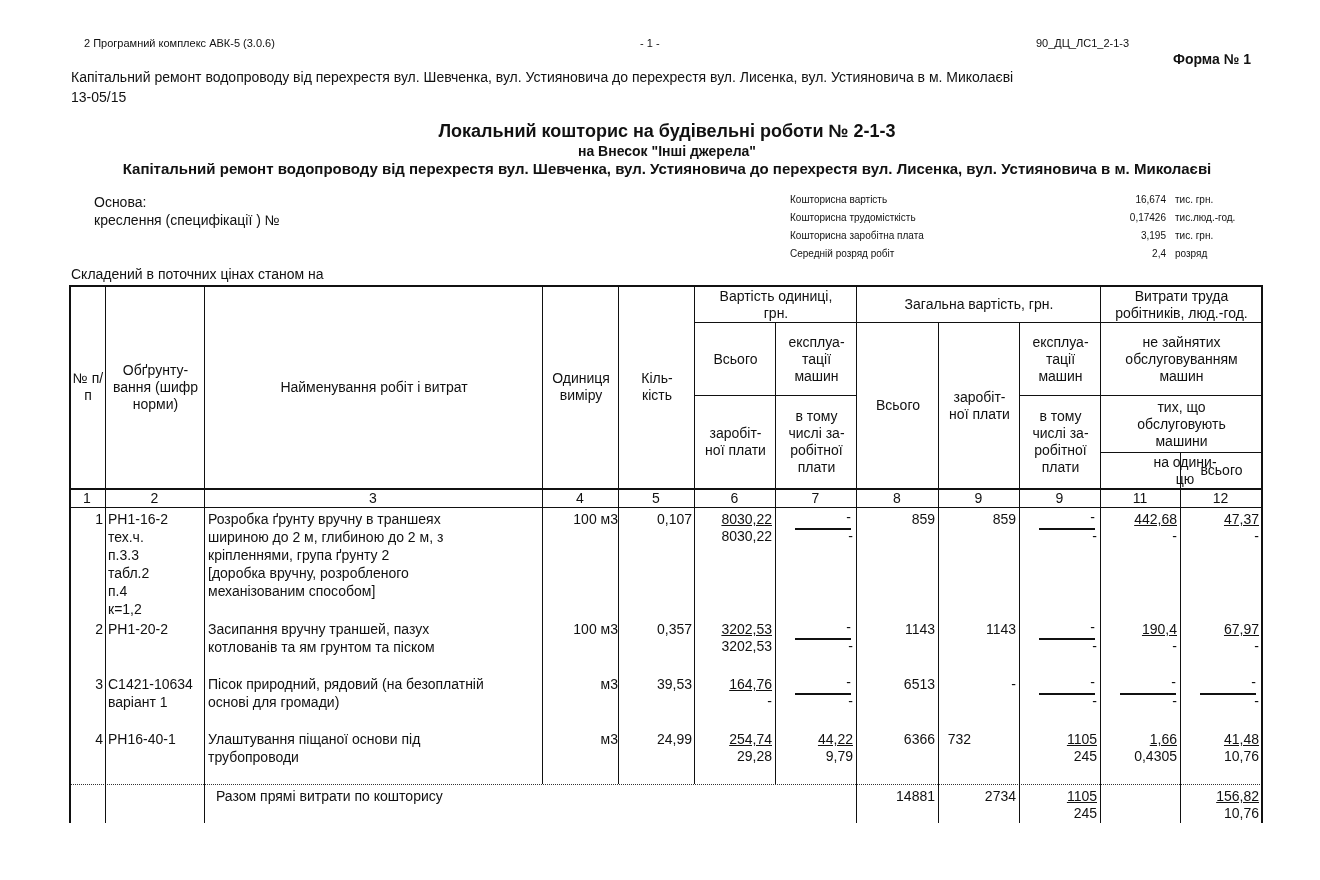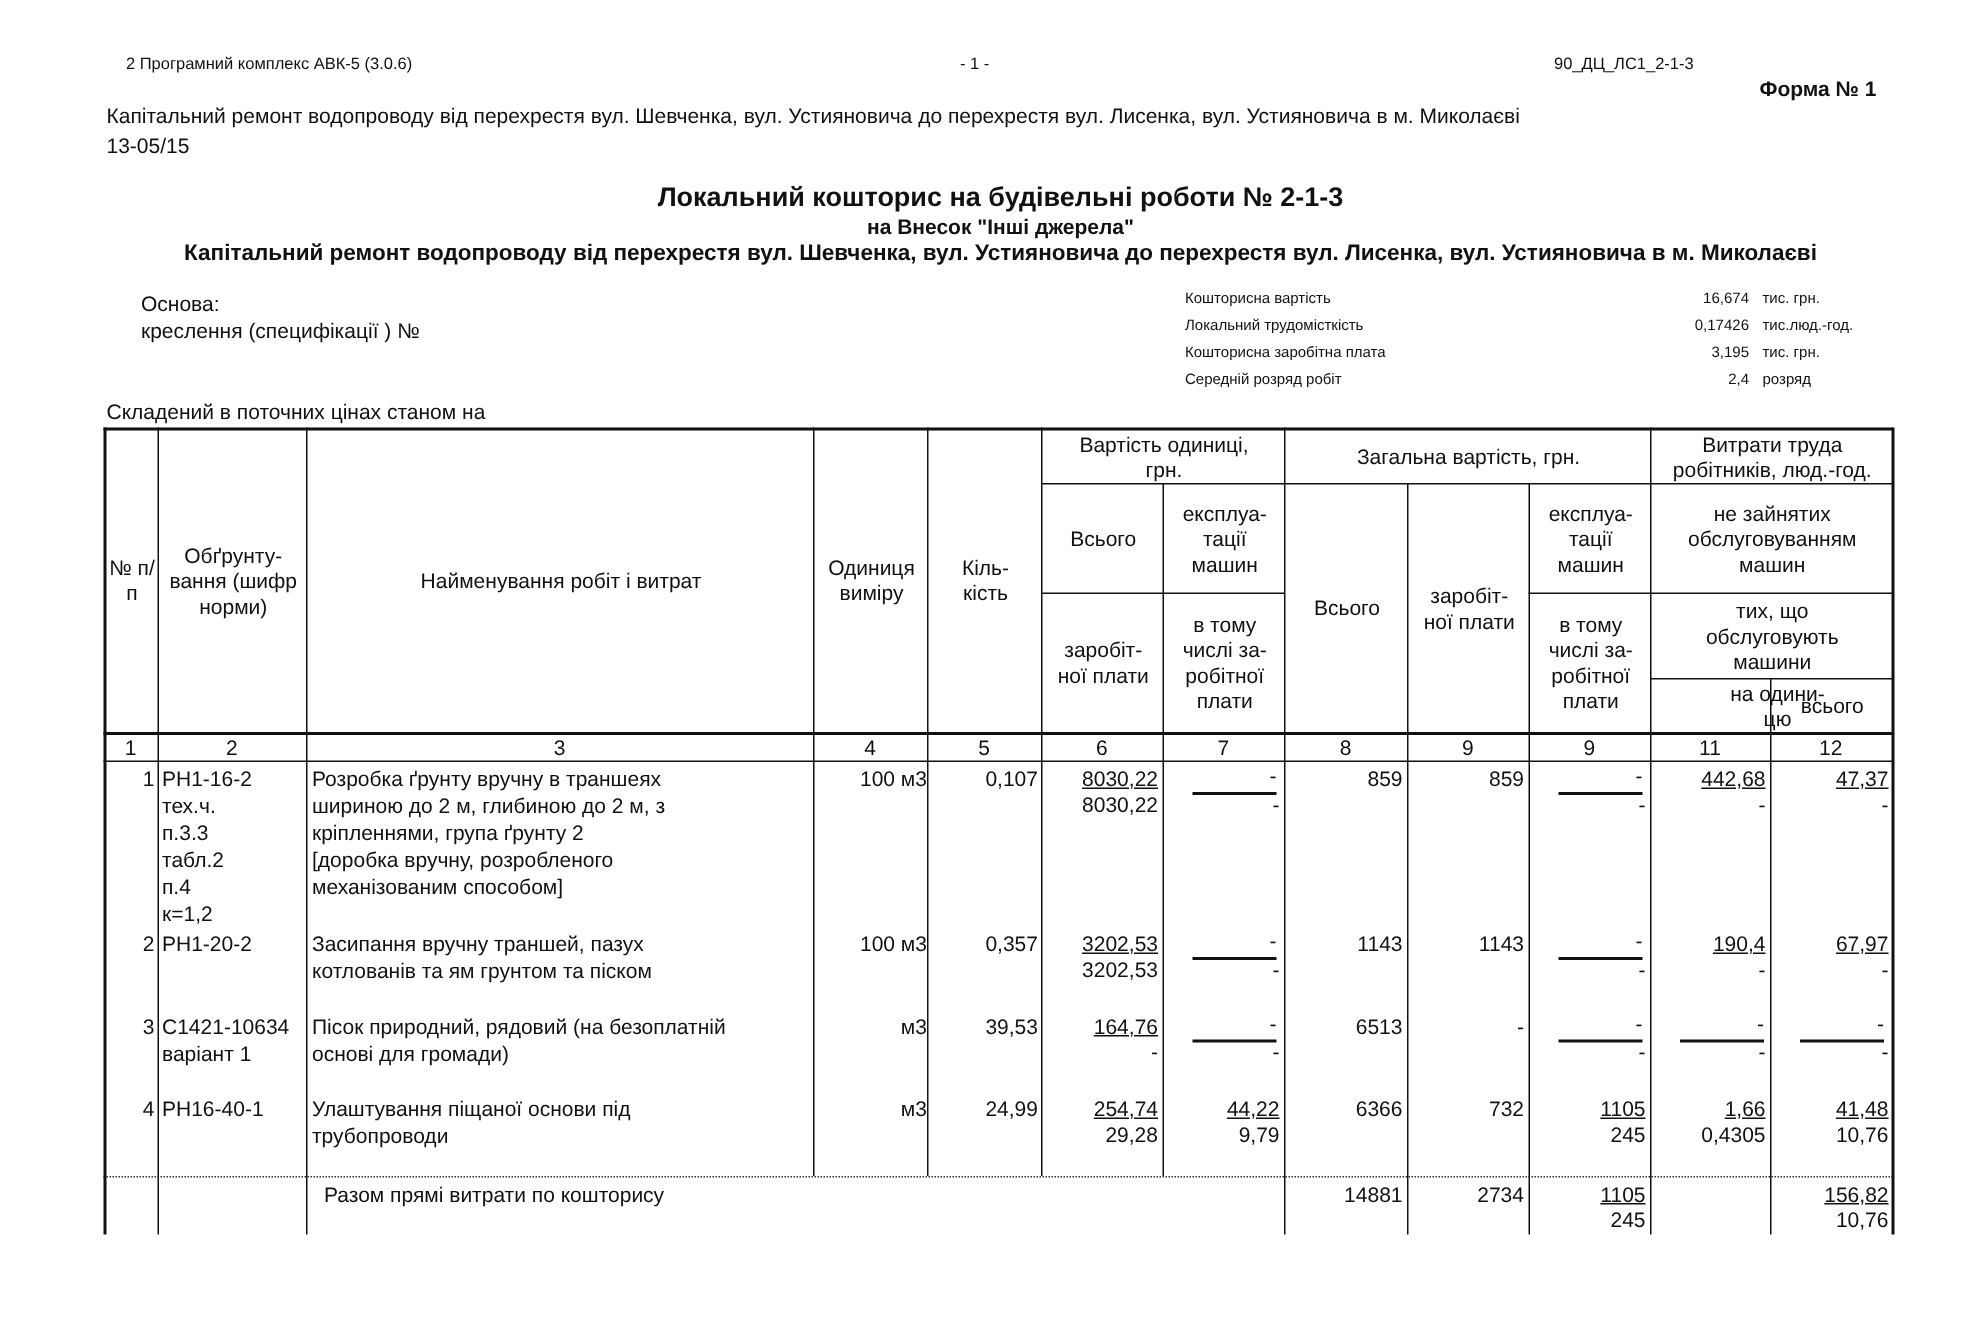--- a/index.html
+++ b/index.html
@@ -50,21 +50,21 @@
 
 <div class="abs norm" style="left:94px; top:194px;">Основа:</div>
 <div class="abs norm" style="left:94px; top:212px;">креслення (специфікації ) №</div>
 
 <div class="sum-row" style="top:194px;">
   <span class="lbl">Кошторисна вартість</span>
   <span class="val">16,674</span>
   <span class="unit">тис. грн.</span>
 </div>
 <div class="sum-row" style="top:212px;">
-  <span class="lbl">Локальний трудомісткість</span>
+  <span class="lbl">Кошторисна трудомісткість</span>
   <span class="val">0,17426</span>
   <span class="unit">тис.люд.-год.</span>
 </div>
 <div class="sum-row" style="top:230px;">
   <span class="lbl">Кошторисна заробітна плата</span>
   <span class="val">3,195</span>
   <span class="unit">тис. грн.</span>
 </div>
 <div class="sum-row" style="top:248px;">
   <span class="lbl">Середній розряд робіт</span>
@@ -218,21 +218,21 @@
       <div class="cell r" style="left:625px; width:78px; top:462px;">29,28</div>
       <div class="cell r" style="left:706px; width:78px; top:445px;"><span class="u">44,22</span></div>
       <div class="cell r" style="left:706px; width:78px; top:462px;">9,79</div>
       <div class="cell r" style="left:950px; width:78px; top:445px;"><span class="u">1105</span></div>
       <div class="cell r" style="left:950px; width:78px; top:462px;">245</div>
       <div class="cell r" style="left:1031px; width:77px; top:445px;"><span class="u">1,66</span></div>
       <div class="cell r" style="left:1031px; width:77px; top:462px;">0,4305</div>
       <div class="cell r" style="left:1111px; width:79px; top:445px;"><span class="u">41,48</span></div>
       <div class="cell r" style="left:1111px; width:79px; top:462px;">10,76</div>
       <div class="cell r" style="left:787px; width:79px; top:445px;">6366</div>
-      <div class="cell r" style="left:869px; width:78px; top:445px;text-align:right;">732</div>
+      <div class="cell r" style="left:824px; width:78px; top:445px;text-align:right;">732</div>
     </div>
 
   <div class="cell" style="left:147px; top:502px;">Разом прямі витрати по кошторису</div>
   <div class="cell r" style="left:787px; width:79px; top:502px;">14881</div>
   <div class="cell r" style="left:869px; width:78px; top:502px;">2734</div>
   <div class="cell r" style="left:950px; width:78px; top:502px;"><span class="u">1105</span></div>
   <div class="cell r" style="left:950px; width:78px; top:519px;">245</div>
   <div class="cell r" style="left:1111px; width:79px; top:502px;"><span class="u">156,82</span></div>
   <div class="cell r" style="left:1111px; width:79px; top:519px;">10,76</div>
 </div>

